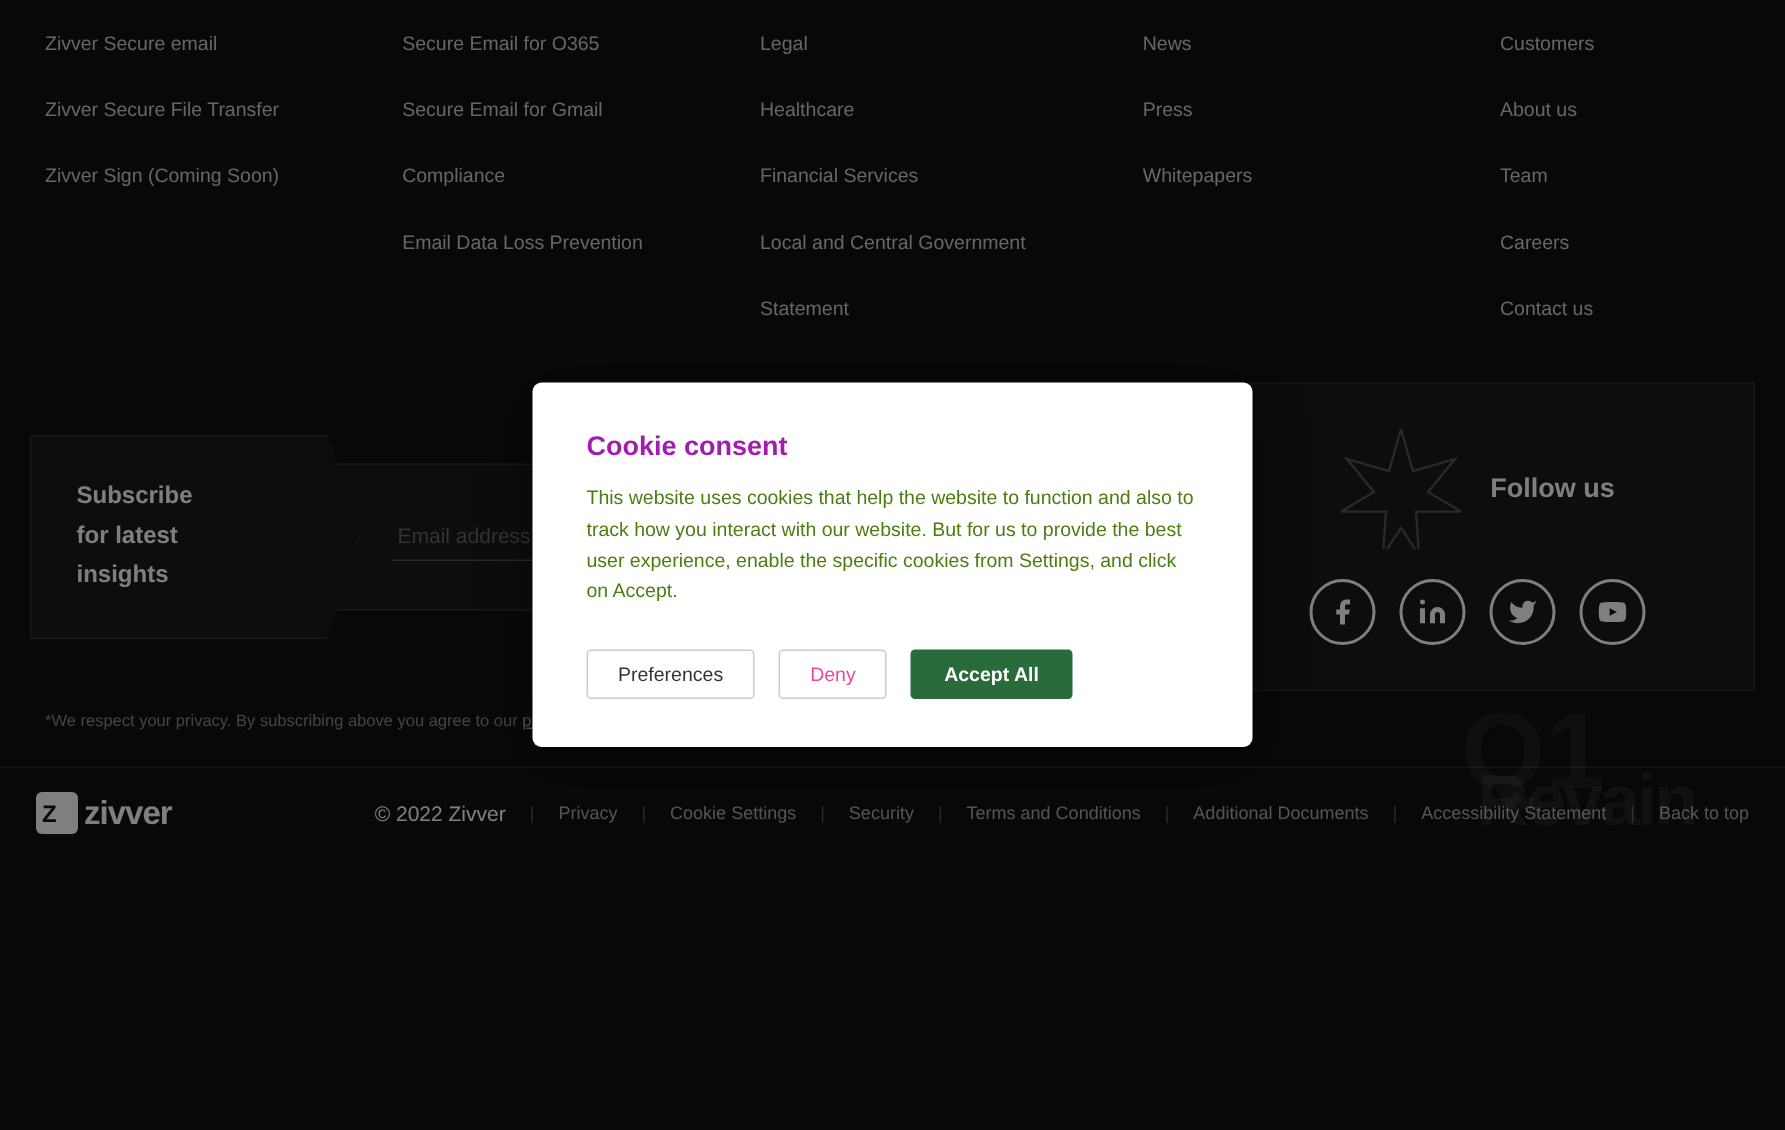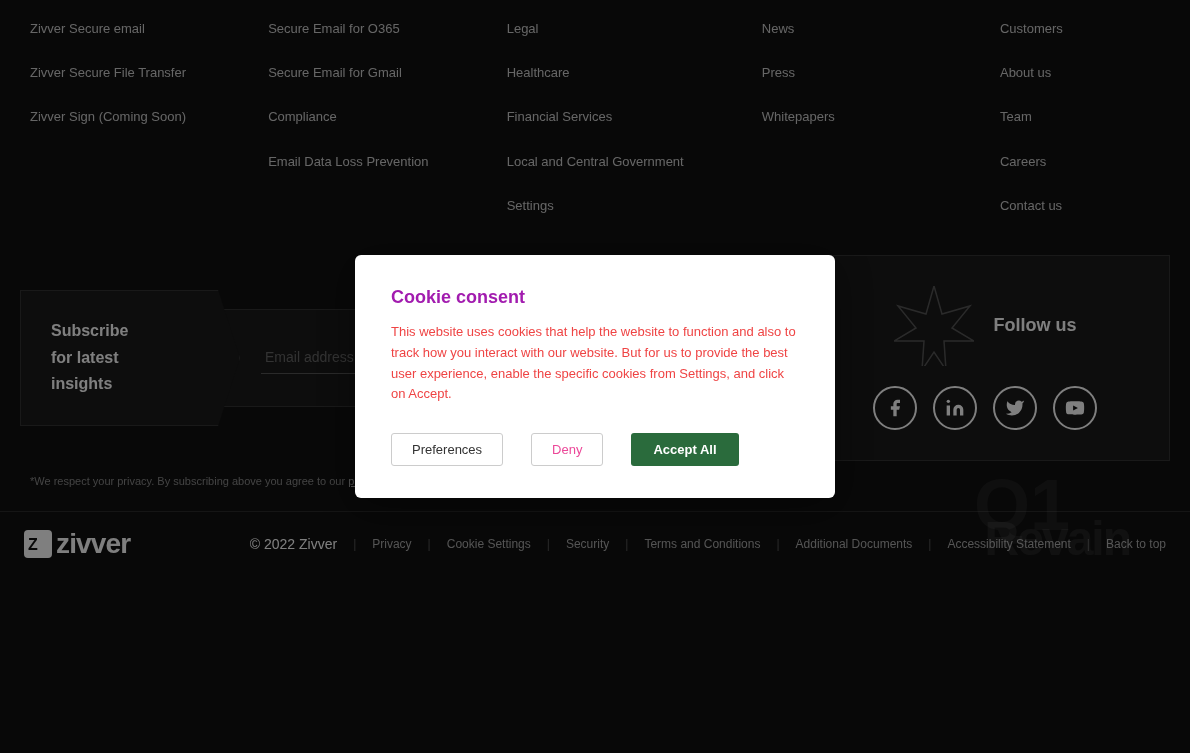--- a/index.html
+++ b/index.html
@@ -153,21 +153,21 @@
       flex-wrap: wrap;
       gap: 8px;
       position: relative;
     }
     .footer-logo {
       display: flex;
       align-items: center;
       gap: 4px;
     }
     .footer-logo .logo-text {
-      font-size: 28px;
+      font-size: 22px;
       font-weight: 700;
       color: #fff;
       letter-spacing: -0.03em;
     }
     .footer-links {
       display: flex;
       align-items: center;
       gap: 16px;
       flex-wrap: wrap;
     }
@@ -231,26 +231,26 @@
     }
     .cookie-modal h2 {
       font-size: 18px;
       font-weight: 700;
       margin-bottom: 14px;
       color: #a21caf;
     }
     .cookie-modal p {
       font-size: 13px;
       line-height: 1.6;
-      color: #ef4444;
+      color: #4d7c0f;
       margin-bottom: 28px;
     }
     .cookie-buttons {
       display: flex;
-      gap: 28px;
+      gap: 16px;
       justify-content: flex-start;
     }
     .btn-preferences {
       background: #fff;
       color: #333;
       border: 1px solid #ccc;
       padding: 8px 20px;
       font-size: 13px;
       cursor: pointer;
       border-radius: 3px;
@@ -295,21 +295,21 @@
     <a href="#">Secure Email for Gmail</a>
     <a href="#">Compliance</a>
     <a href="#">Email Data Loss Prevention</a>
   </div>
 
   <div class="nav-col">
     <a href="#">Legal</a>
     <a href="#">Healthcare</a>
     <a href="#">Financial Services</a>
     <a href="#">Local and Central Government</a>
-    <a href="#">Settings</a>
+    <a href="#">Statement</a>
   </div>
 
   <div class="nav-col">
     <a href="#">News</a>
     <a href="#">Press</a>
     <a href="#">Whitepapers</a>
   </div>
 
   <div class="nav-col">
     <a href="#">Customers</a>

